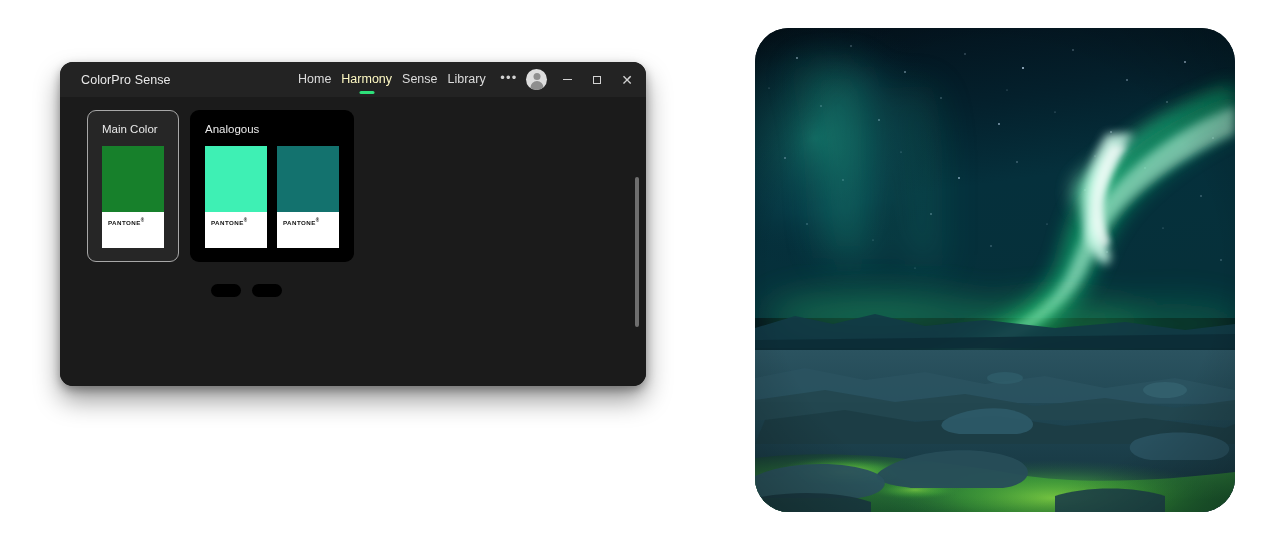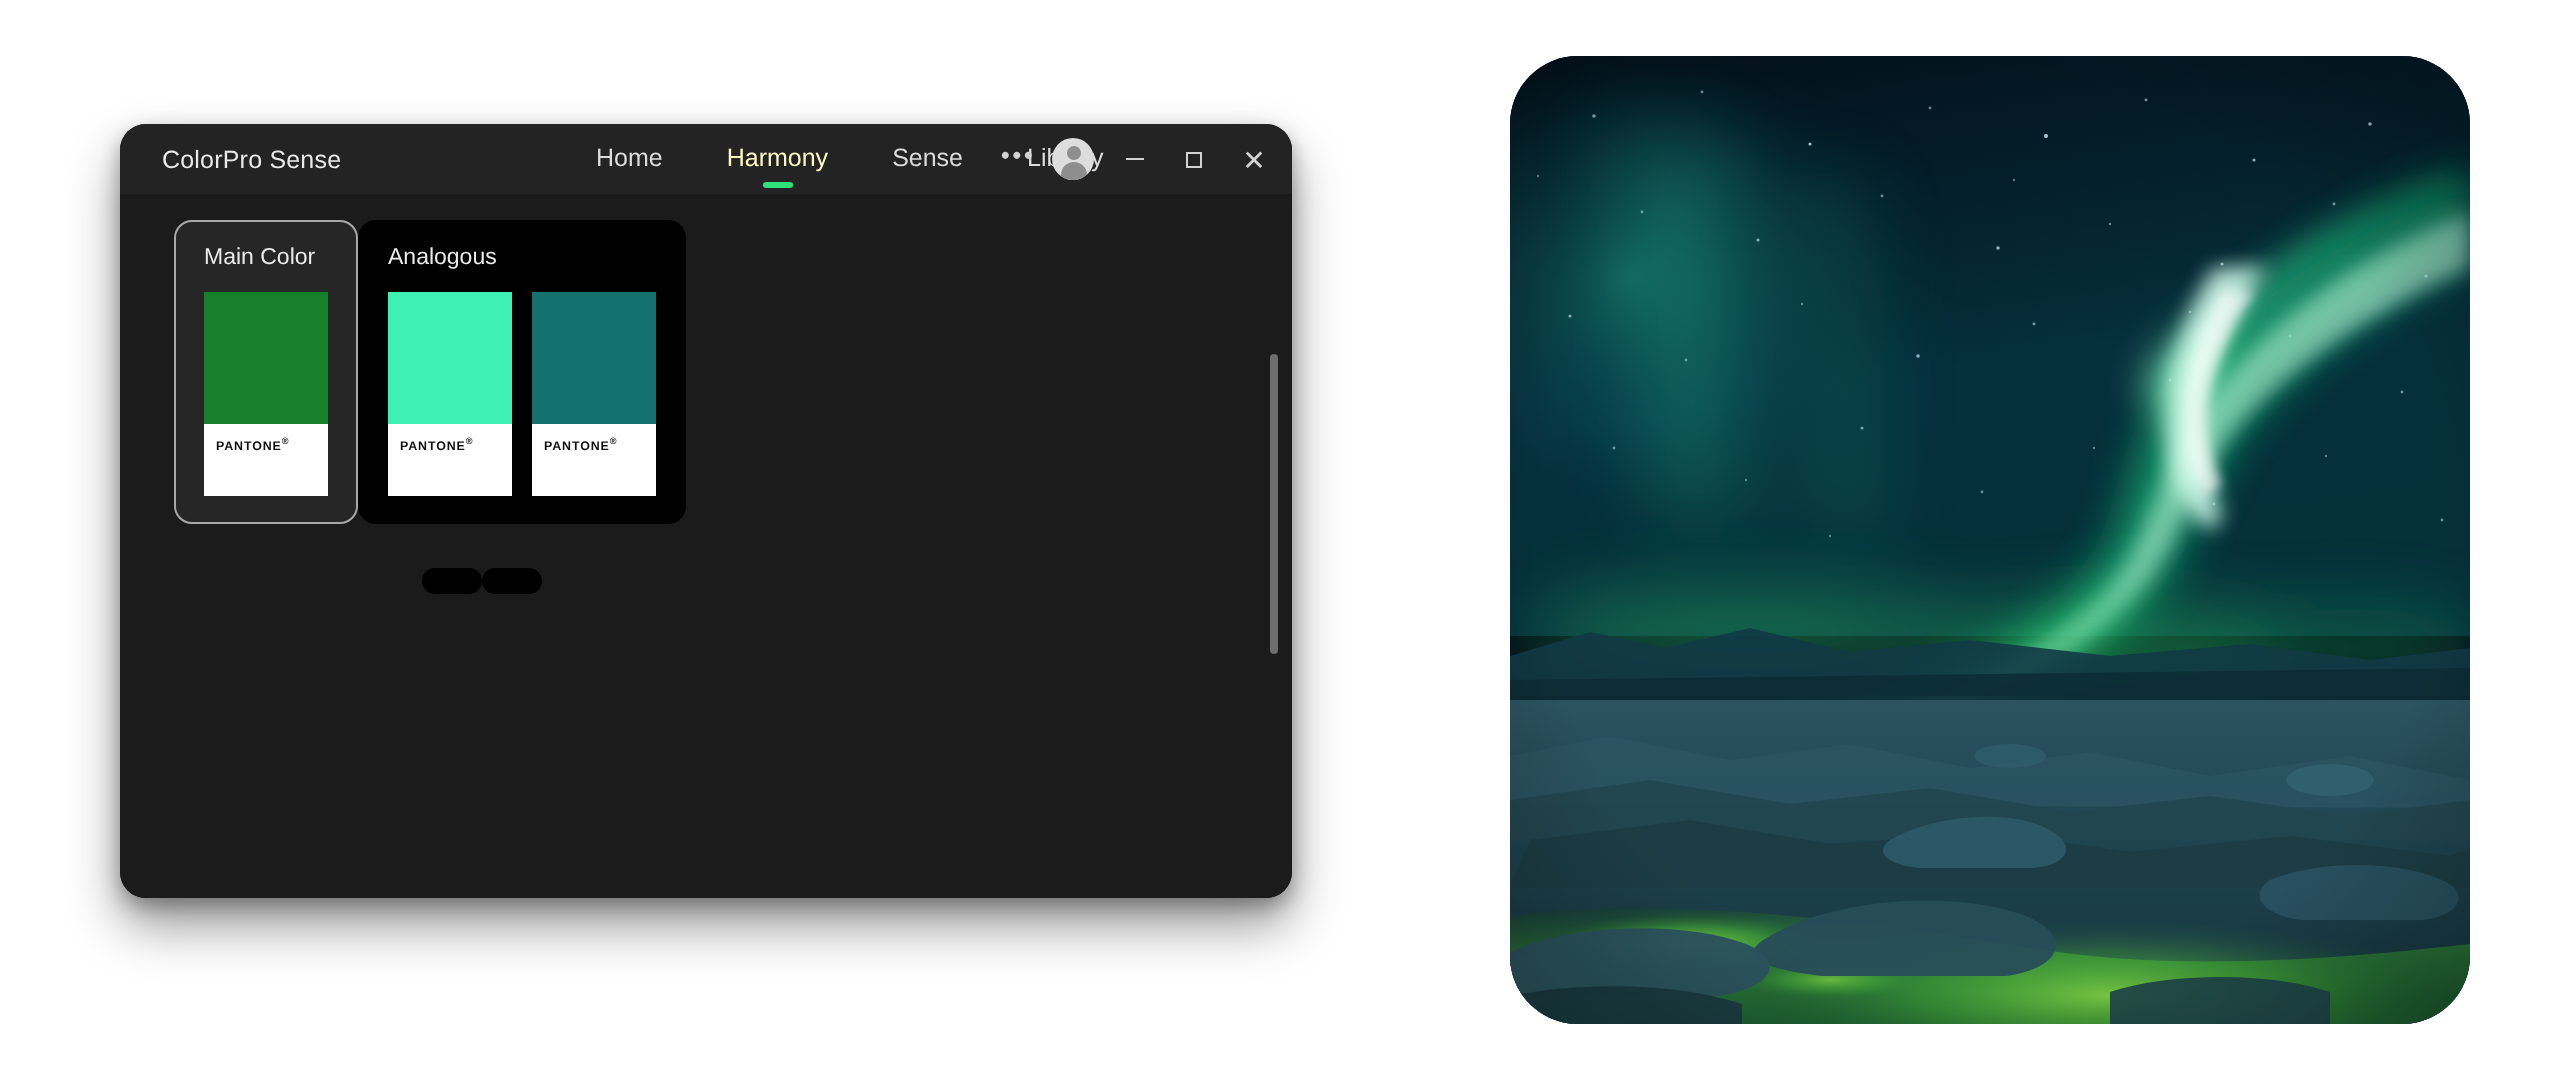--- a/index.html
+++ b/index.html
@@ -18,21 +18,21 @@
     height: 540px;
     background: #ffffff;
   }
 
   
   #app-window {
     position: absolute;
     left: 60px;
     top: 62px;
     width: 586px;
-    height: 387px;
+    height: 324px;
     background: #1b1b1b;
     border-radius: 13px;
     box-shadow: 0 14px 26px rgba(0,0,0,0.40), 0 4px 10px rgba(0,0,0,0.30);
     overflow: hidden;
   }
 
   
   #title-bar {
     position: relative;
     height: 35px;
@@ -49,21 +49,21 @@
     white-space: nowrap;
   }
 
   #nav-tabs {
     position: absolute;
     left: 236px;
     top: 0;
     height: 35px;
     display: flex;
     align-items: center;
-    gap: 28px;
+    gap: 6px;
   }
   .nav-tab {
     position: relative;
     color: #dcdcdc;
     font-size: 12.5px;
     padding: 9px 2px 10px 2px;
     cursor: default;
     white-space: nowrap;
   }
   .nav-tab.active { color: #fef9c3; }
@@ -144,20 +144,21 @@
     overflow: hidden;
     background: #1b1b1b;
   }
   #content-inner {
     position: relative;
     padding: 13px 0 0 27px;
   }
 
   .card-row {
     display: flex;
+    gap: 11px;
     margin-bottom: 11px;
   }
   .card {
     background: #000000;
     border-radius: 9px;
     padding: 13px 15px 14px 15px;
     box-sizing: border-box;
   }
   .card.selected {
     background: #262626;

